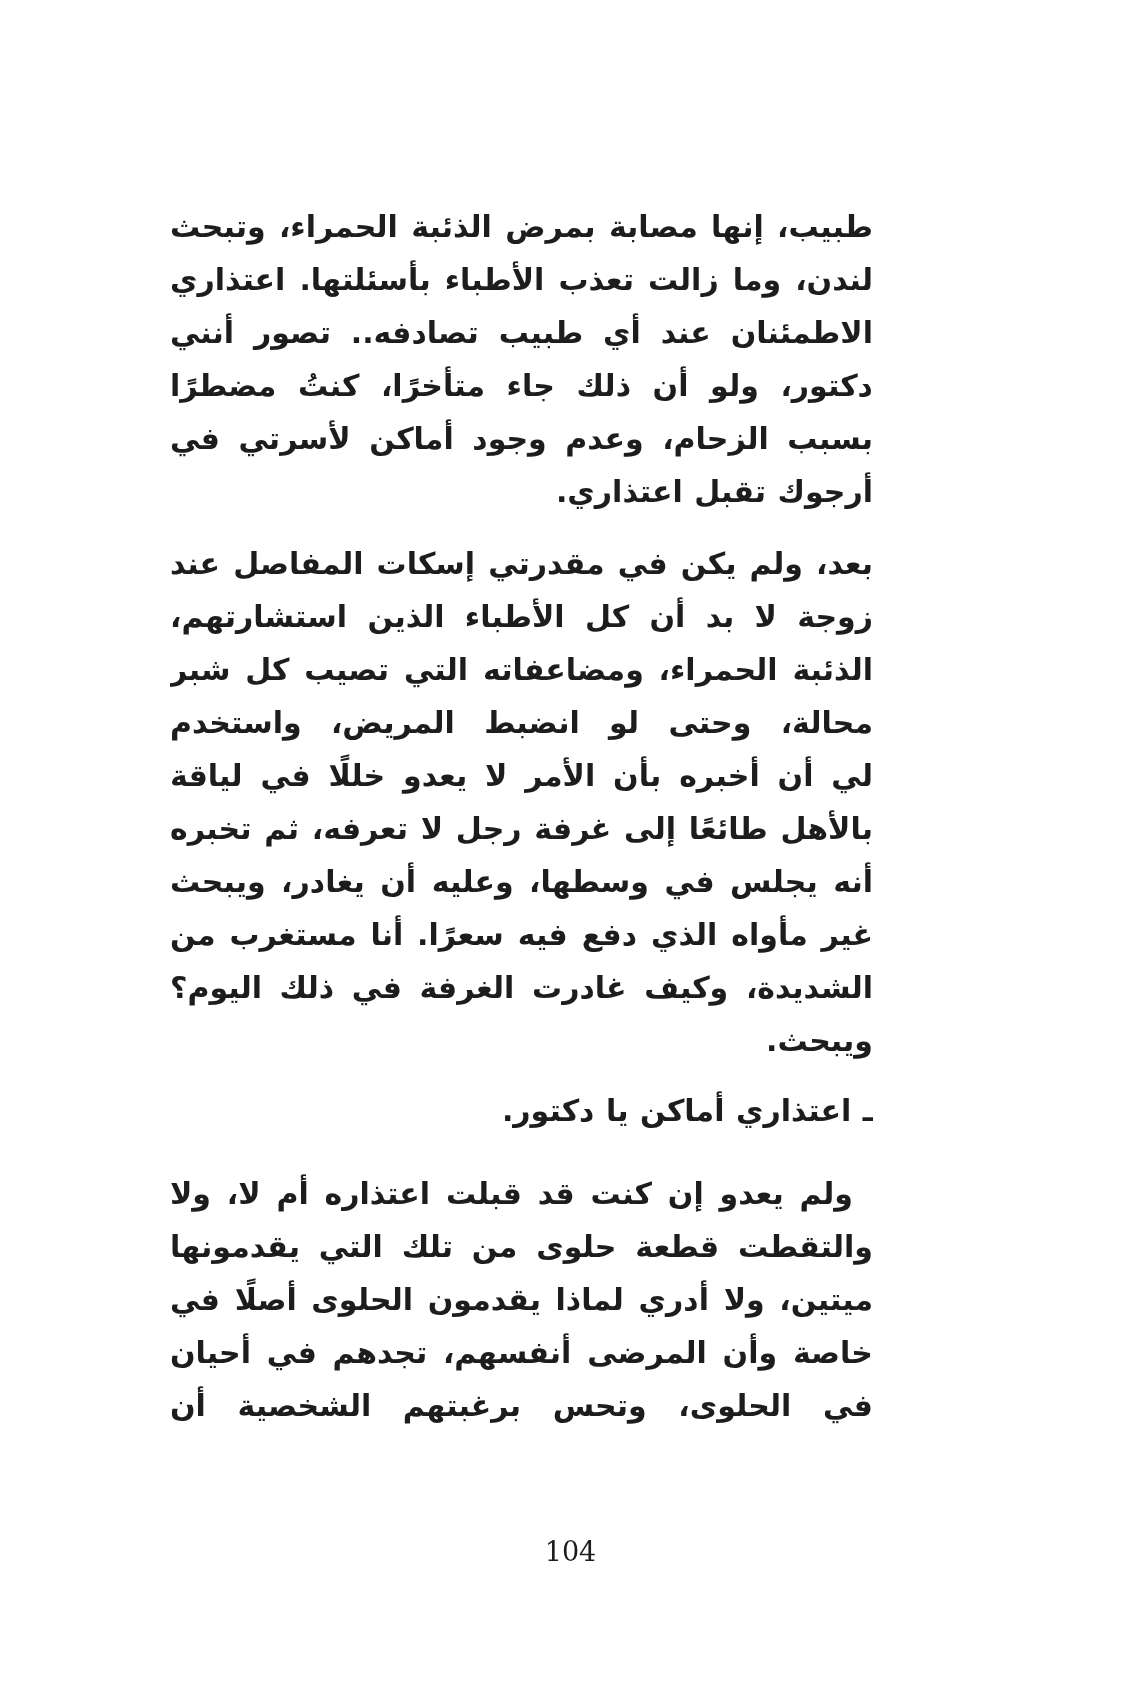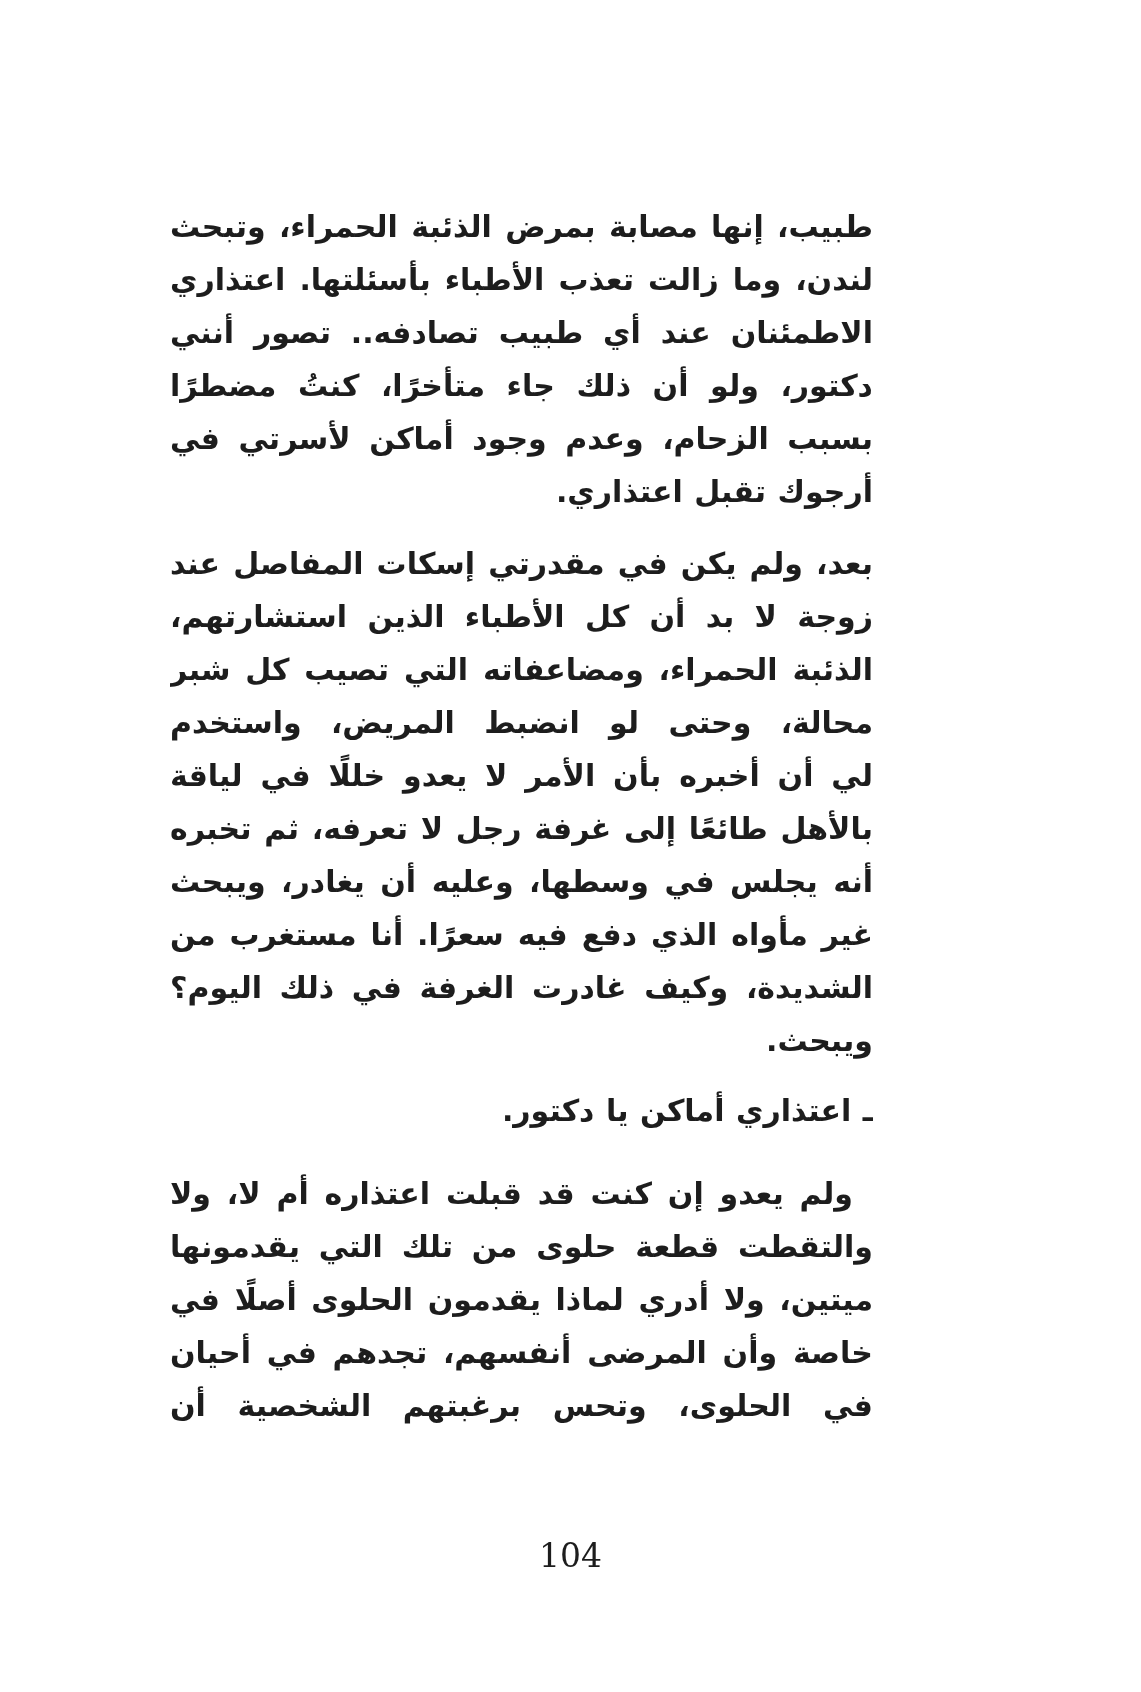--- a/index.html
+++ b/index.html
@@ -46,21 +46,21 @@
   .line.indent {
     text-indent: 20px;
   }
   .folio {
     position: absolute;
     top: 1536px;
     left: 0;
     width: 100%;
     text-align: center;
     font-family: "DejaVu Serif", serif;
-    font-size: 33px;
+    font-size: 27px;
     color: #1d1d1d;
     direction: ltr;
   }
 </style>
 </head>
 <body>
 
 <div class="page">
 
   <div class="text-block">

